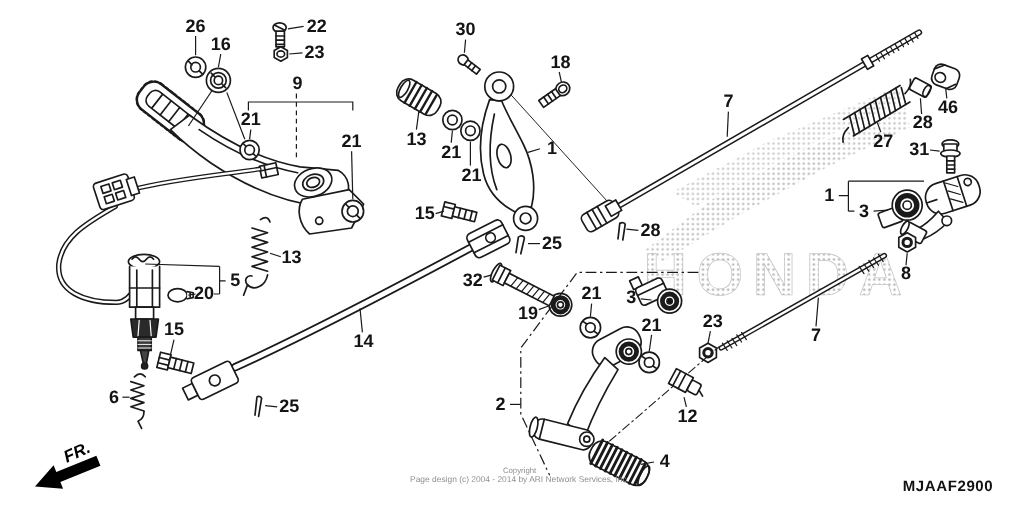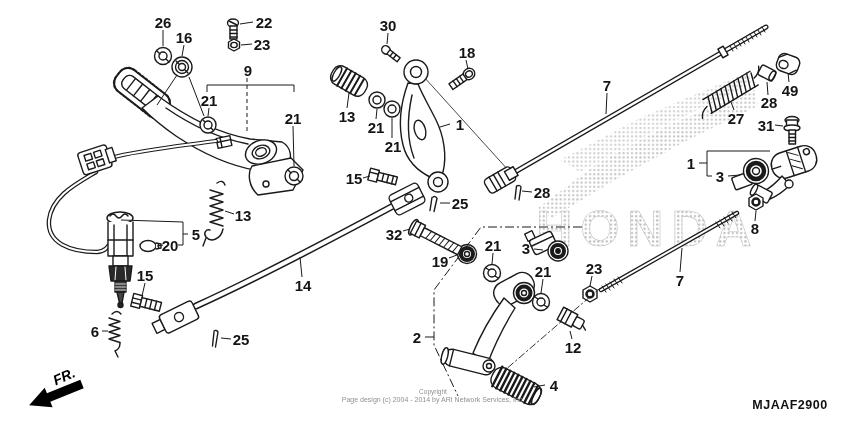--- a/index.html
+++ b/index.html
@@ -450,21 +450,21 @@
       <div class="callout" style="left: 376px; top: 127px;">21</div>
       <div class="callout" style="left: 393px; top: 146px;">21</div>
       <div class="callout" style="left: 460px; top: 124px;">1</div>
       <div class="callout" style="left: 467px; top: 52px;">18</div>
       <div class="callout" style="left: 354px; top: 178px;">15</div>
       <div class="callout" style="left: 460px; top: 203px;">25</div>
       <div class="callout" style="left: 542px; top: 192px;">28</div>
       <div class="callout" style="left: 607px; top: 85px;">7</div>
       <div class="callout" style="left: 736px; top: 118px;">27</div>
       <div class="callout" style="left: 769px; top: 102px;">28</div>
-      <div class="callout" style="left: 790px; top: 90px;">49</div>
+      <div class="callout" style="left: 790px; top: 90px;">46</div>
       <div class="callout" style="left: 766px; top: 125px;">31</div>
       <div class="callout" style="left: 691px; top: 163px;">1</div>
       <div class="callout" style="left: 720px; top: 176px;">3</div>
       <div class="callout" style="left: 755px; top: 228px;">8</div>
       <div class="callout" style="left: 680px; top: 280px;">7</div>
       <div class="callout" style="left: 594px; top: 268px;">23</div>
       <div class="callout" style="left: 573px; top: 347px;">12</div>
       <div class="callout" style="left: 303px; top: 285px;">14</div>
       <div class="callout" style="left: 394px; top: 234px;">32</div>
       <div class="callout" style="left: 440px; top: 261px;">19</div>

